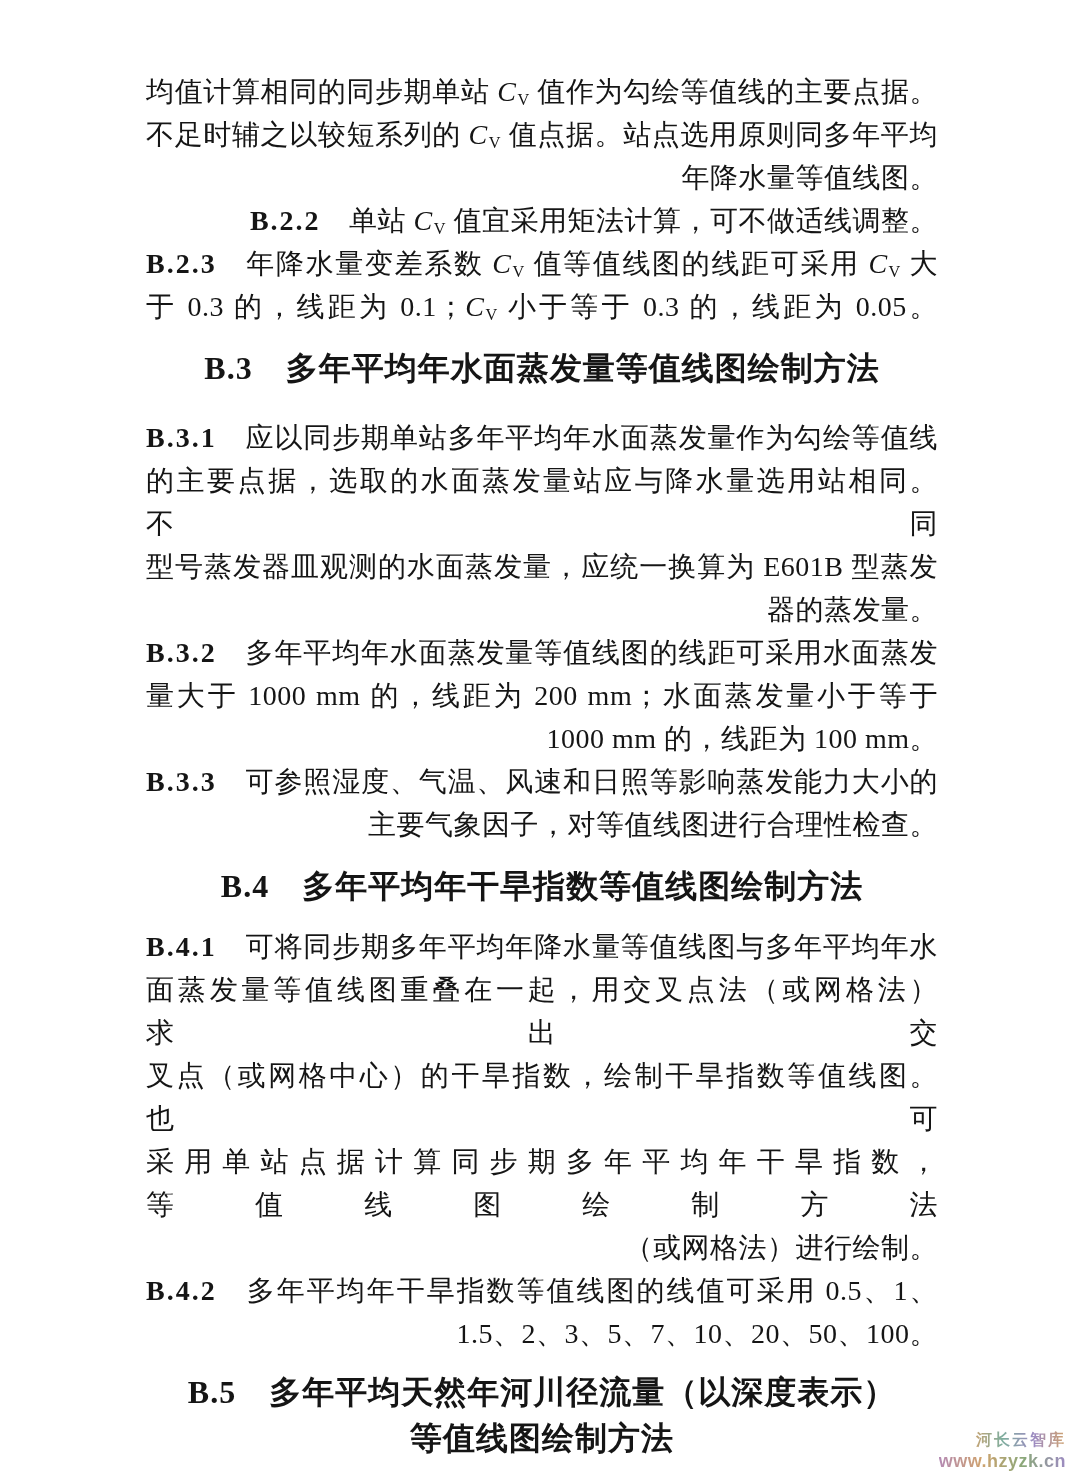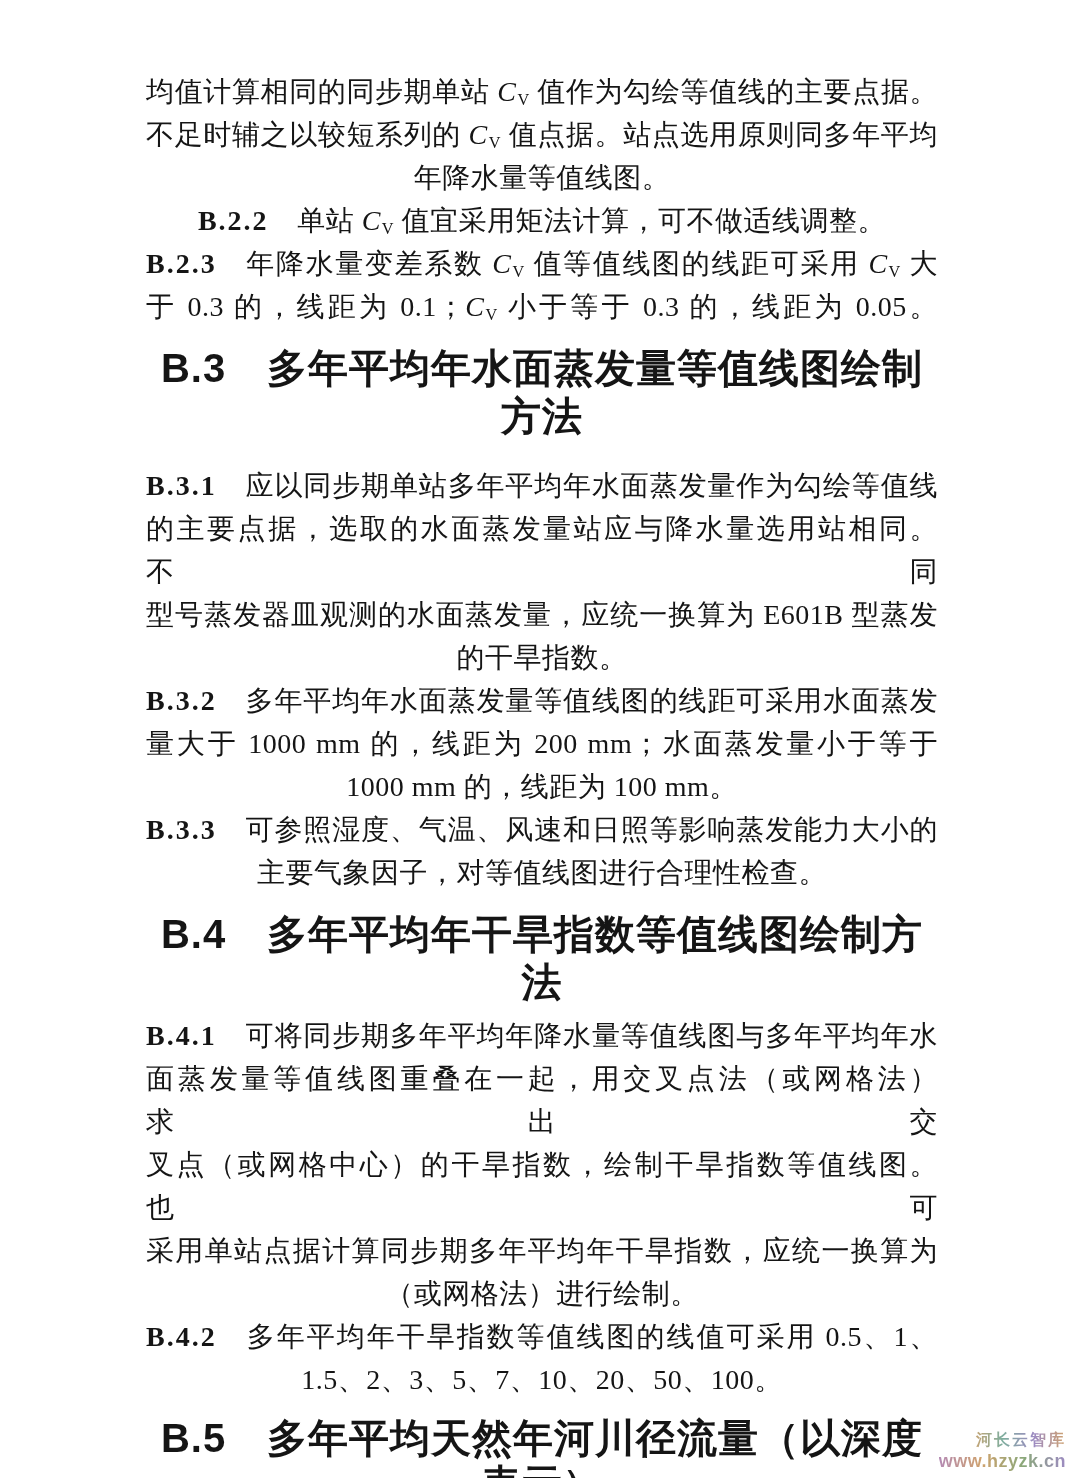--- a/index.html
+++ b/index.html
@@ -15,21 +15,21 @@
   .content { padding: 70px 142px 0 146px; }
 
   .para { margin: 0; }
   .line {
     display: block;
     font-size: 28px;
     line-height: 43px;
     letter-spacing: 0.5px;
     word-break: keep-all;
     white-space: nowrap;
-    text-align: center;
+    text-align: right;
     overflow: visible;
   }
   .line.j {
     white-space: normal;
     text-align: justify;
     text-align-last: justify;
   }
   .line b {
     font-weight: bold;
     letter-spacing: 2px;
@@ -39,30 +39,30 @@
     font-family: "Liberation Serif", serif;
     padding-right: 1px;
   }
   .line sub {
     font-size: 0.58em;
     line-height: 0;
     vertical-align: -0.25em;
   }
 
   .heading {
-    font-family: Liberation Sans, sans-serif;
+    font-family: Liberation Serif, serif;
     font-weight: bold;
-    font-size: 40px;
+    font-size: 32px;
     line-height: 48px;
     text-align: center;
     letter-spacing: 1px;
     margin: 0;
   }
   .heading-b3 { margin: 16px 0 24px 0; }
-  .heading-b4 { margin: 16px 0 8px 0; }
+  .heading-b4 { margin: 16px 0 15px 0; }
   .heading-b5 { margin: 14px 0 18px 0; line-height: 46px; }
 
   .watermark {
     position: absolute;
     right: 14px;
     bottom: 6px;
     text-align: right;
     font-family: "Liberation Sans", "DejaVu Sans", sans-serif;
     font-weight: bold;
     user-select: none;
@@ -106,41 +106,41 @@
       <span class="line j"><b>B.2.3</b> 年降水量变差系数 <i>C</i><sub>V</sub> 值等值线图的线距可采用 <i>C</i><sub>V</sub> 大</span>
       <span class="line j">于 0.3 的，线距为 0.1；<i>C</i><sub>V</sub> 小于等于 0.3 的，线距为 0.05。</span>
     </p>
 
     <h2 class="heading heading-b3">B.3 多年平均年水面蒸发量等值线图绘制方法</h2>
 
     <p class="para">
       <span class="line j"><b>B.3.1</b> 应以同步期单站多年平均年水面蒸发量作为勾绘等值线</span>
       <span class="line j">的主要点据，选取的水面蒸发量站应与降水量选用站相同。不同</span>
       <span class="line j">型号蒸发器皿观测的水面蒸发量，应统一换算为 E601B 型蒸发</span>
-      <span class="line">的干旱指数。</span>
+      <span class="line">器的蒸发量。</span>
     </p>
 
     <p class="para">
       <span class="line j"><b>B.3.2</b> 多年平均年水面蒸发量等值线图的线距可采用水面蒸发</span>
       <span class="line j">量大于 1000 mm 的，线距为 200 mm；水面蒸发量小于等于</span>
       <span class="line">1000 mm 的，线距为 100 mm。</span>
     </p>
 
     <p class="para">
       <span class="line j"><b>B.3.3</b> 可参照湿度、气温、风速和日照等影响蒸发能力大小的</span>
       <span class="line">主要气象因子，对等值线图进行合理性检查。</span>
     </p>
 
     <h2 class="heading heading-b4">B.4 多年平均年干旱指数等值线图绘制方法</h2>
 
     <p class="para">
       <span class="line j"><b>B.4.1</b> 可将同步期多年平均年降水量等值线图与多年平均年水</span>
       <span class="line j">面蒸发量等值线图重叠在一起，用交叉点法（或网格法）求出交</span>
       <span class="line j">叉点（或网格中心）的干旱指数，绘制干旱指数等值线图。也可</span>
-      <span class="line j">采用单站点据计算同步期多年平均年干旱指数，应统一换算为</span>
+      <span class="line j">采用单站点据计算同步期多年平均年干旱指数，等值线图绘制方法</span>
       <span class="line">（或网格法）进行绘制。</span>
     </p>
 
     <p class="para">
       <span class="line j"><b>B.4.2</b> 多年平均年干旱指数等值线图的线值可采用 0.5、1、</span>
       <span class="line">1.5、2、3、5、7、10、20、50、100。</span>
     </p>
 
     <h2 class="heading heading-b5">
       <span style="display:block">B.5 多年平均天然年河川径流量（以深度表示）</span>

